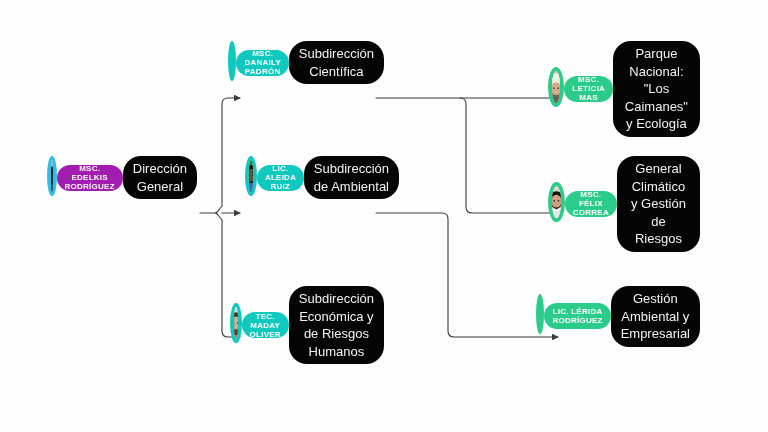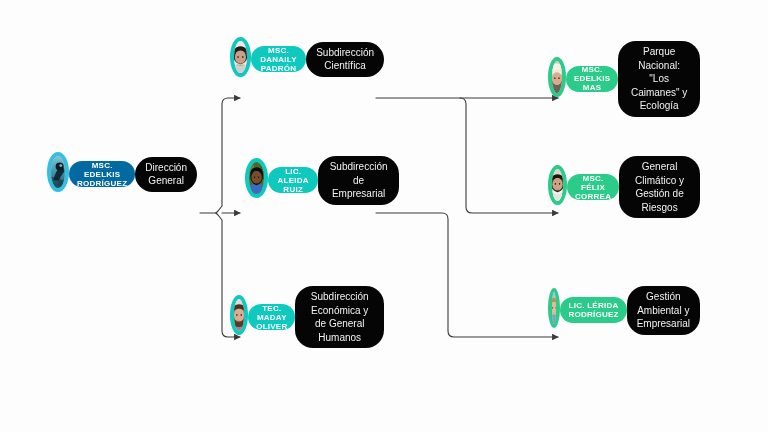--- a/index.html
+++ b/index.html
@@ -66,36 +66,36 @@
     padding: 0 8px;
     position: relative;
     z-index: 2;
   }
   .role {
     margin-top: 4px;
     box-sizing: border-box;
     border-radius: 18px;
     background: #050505;
     color: #f2f2f2;
-    font-size: 10px;
+    font-size: 13px;
     font-weight: normal;
     line-height: 1.35;
     display: flex;
     align-items: center;
     justify-content: center;
     text-align: center;
     min-height: 26px;
     padding: 4px 10px;
     position: relative;
     z-index: 2;
   }
 
   
   .node.root .avatar { border-color: #35BEE0; }
-  .node.root .pill   { background: #0369a1; }
+  .node.root .pill   { background: #a21caf; }
 
   
   .node.green .avatar { border-color: #2BCC8A; }
   .node.green .pill   { background: #2BCC8A; }
 
   
   .node.col-root  { width: 150px; }
   .node.col-mid   { width: 154px; }
   .node.col-right { width: 152px; }
 </style>
@@ -175,56 +175,56 @@
         <path d="M5 40 q3 -13 15 -13 q12 0 15 13 z" fill="#3d6bbf"></path>
         <path d="M12 16 q0 -9 8 -9 q8 0 8 9 q0 11 -8 13 q-8 -2 -8 -13 z" fill="#17100c"></path>
         <ellipse cx="20" cy="19" rx="6.5" ry="8" fill="#7a4c2e"></ellipse>
         <path d="M13.5 13 q6.5 -4 13 0 q0 -6 -6.5 -6 q-6.5 0 -6.5 6 z" fill="#120c09"></path>
         <ellipse cx="17.5" cy="19" rx="0.9" ry="1" fill="#1a1008"></ellipse>
         <ellipse cx="22.5" cy="19" rx="0.9" ry="1" fill="#1a1008"></ellipse>
         <path d="M17 25 q3 2 6 0 q-3 2.5 -6 0 z" fill="#5d3520"></path>
       </svg>
     </div>
     <div class="pill">LIC. ALEIDA RUIZ</div>
-    <div class="role">Subdirección de Empresarial</div>
+    <div class="role">Subdirección de Ambiental</div>
   </div>
 
   <div class="node col-mid" style="left:230px; top:282px;">
     <div class="avatar">
       <svg viewBox="0 0 40 40" preserveAspectRatio="xMidYMid slice">
         <rect width="40" height="40" fill="#dedad4"></rect>
         <path d="M4 40 q3 -12 16 -12 q13 0 16 12 z" fill="#8f8c88"></path>
         <path d="M10 18 q0 -11 10 -11 q10 0 10 11 q0 8 -3 12 l2 3 q-9 4 -18 0 l2 -3 q-3 -4 -3 -12 z" fill="#5b3a2c"></path>
         <ellipse cx="20" cy="20" rx="6.8" ry="8.2" fill="#d8ae93"></ellipse>
         <path d="M13 14 q7 -5 14 0 q0 -7 -7 -7 q-7 0 -7 7 z" fill="#4b2f23"></path>
         <ellipse cx="17.3" cy="20" rx="0.9" ry="1.1" fill="#3a2418"></ellipse>
         <ellipse cx="22.7" cy="20" rx="0.9" ry="1.1" fill="#3a2418"></ellipse>
         <path d="M17 25.5 q3 2 6 0 q-3 2.5 -6 0 z" fill="#a86f58"></path>
       </svg>
     </div>
     <div class="pill">TEC. MADAY OLIVER</div>
-    <div class="role">Subdirección Económica y de General Humanos</div>
+    <div class="role">Subdirección Económica y de Riesgos Humanos</div>
   </div>
 
   <div class="node green col-right" style="left:548px; top:37px;">
     <div class="avatar">
       <svg viewBox="0 0 40 40" preserveAspectRatio="xMidYMid slice">
         <rect width="40" height="40" fill="#cfc8bd"></rect>
         <path d="M4 40 q3 -12 16 -12 q13 0 16 12 z" fill="#6d6257"></path>
         <ellipse cx="20" cy="12" rx="17" ry="5.5" fill="#efe9df"></ellipse>
         <path d="M10 11 q0 -8 10 -8 q10 0 10 8 z" fill="#f6f1e8"></path>
         <ellipse cx="20" cy="22" rx="6.5" ry="8" fill="#d7ab8d"></ellipse>
         <path d="M12 18 q2 9 5 12 q-6 -2 -7 -9 z" fill="#6b4a33"></path>
         <path d="M28 18 q-2 9 -5 12 q6 -2 7 -9 z" fill="#6b4a33"></path>
         <ellipse cx="17.4" cy="21.5" rx="0.9" ry="1.1" fill="#42291b"></ellipse>
         <ellipse cx="22.6" cy="21.5" rx="0.9" ry="1.1" fill="#42291b"></ellipse>
         <path d="M17 27 q3 2 6 0 q-3 2.5 -6 0 z" fill="#a8705200"></path>
       </svg>
     </div>
-    <div class="pill">MSC. EDELKIS MAS</div>
+    <div class="pill">MSC. LETICIA MAS</div>
     <div class="role">Parque Nacional: "Los Caimanes" y Ecología</div>
   </div>
 
   <div class="node green col-right" style="left:548px; top:152px;">
     <div class="avatar">
       <svg viewBox="0 0 40 40" preserveAspectRatio="xMidYMid slice">
         <rect width="40" height="40" fill="#d9d6d1"></rect>
         <path d="M3 40 q4 -13 17 -13 q13 0 17 13 z" fill="#f2f1ee"></path>
         <path d="M14 29 q6 5 12 0 l0 11 l-12 0 z" fill="#e8e6e2"></path>
         <path d="M11 16 q0 -9 9 -9 q9 0 9 9 q0 10 -9 13 q-9 -3 -9 -13 z" fill="#241a14"></path>

